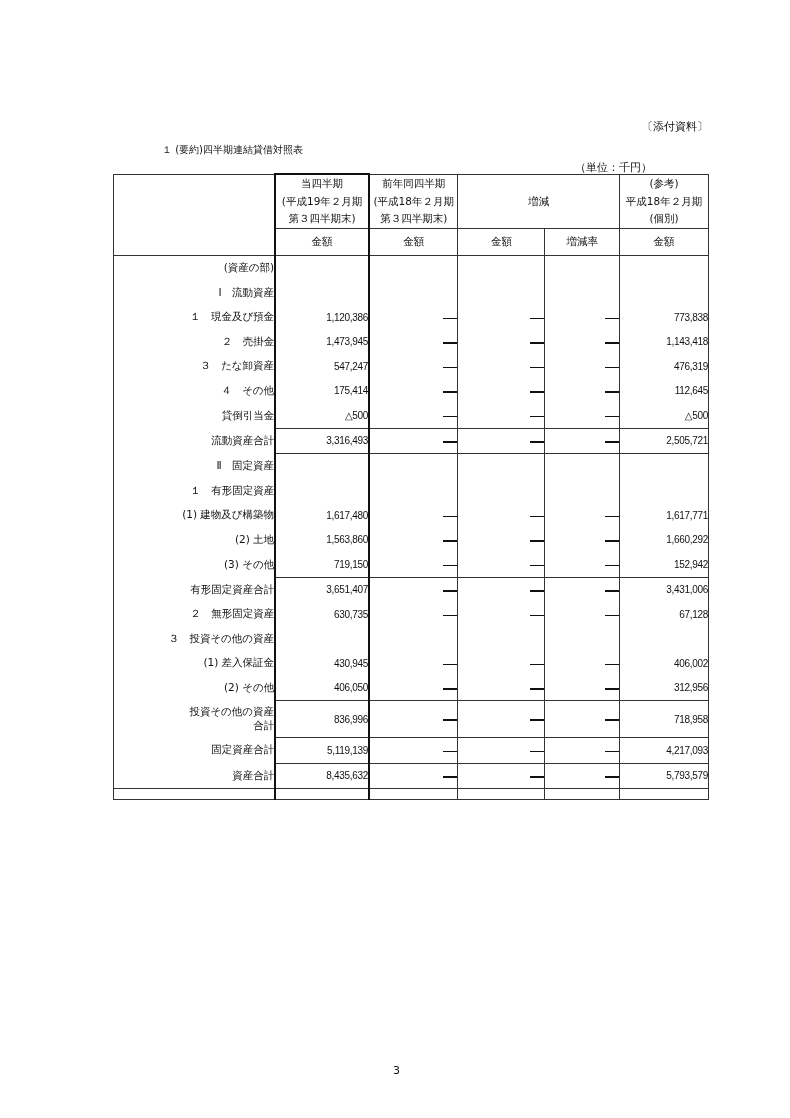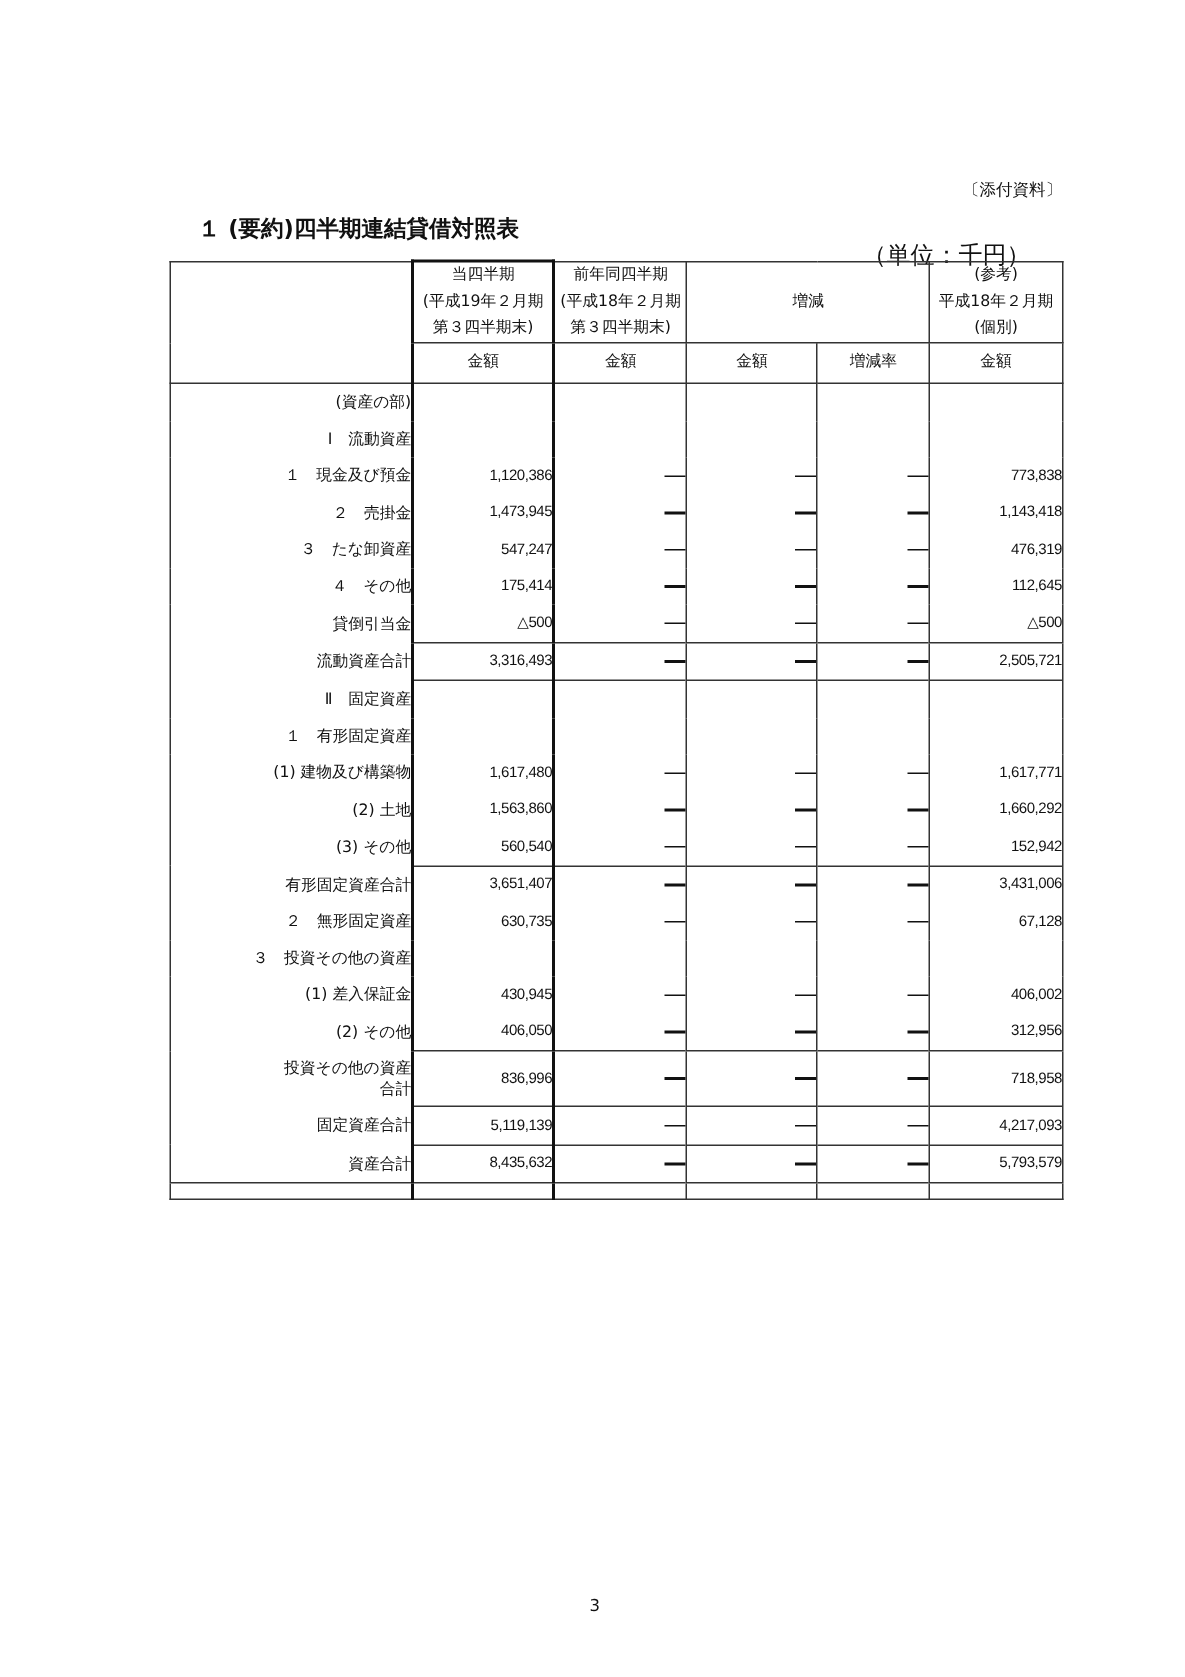--- a/index.html
+++ b/index.html
@@ -1,19 +1,19 @@
 <!DOCTYPE html>
 <html><head>
 <meta charset="utf-8">
 <style>
   html, body { margin: 0; padding: 0; background: #fff; }
   body { width: 790px; height: 1118px; position: relative; font-family: "DejaVu Sans", sans-serif; color: #111; font-size: 10.5px; }
   .attach { position: absolute; top: 119px; right: 82px; font-size: 11px; }
-  .title { position: absolute; top: 143px; left: 132px; font-size: 15px; font-weight: bold; }
-  .unit { position: absolute; top: 160px; left: 575px; font-size: 16px; }
+  .title { position: absolute; top: 143px; left: 162px; font-size: 10px; }
+  .unit { position: absolute; top: 160px; left: 575px; font-size: 11px; }
   table.bs { position: absolute; top: 173px; left: 113px; border-collapse: collapse; table-layout: fixed; width: 596px; }
   table.bs td, table.bs th { border: 1px solid #333; padding: 0; font-weight: normal; }
   .c0 { width: 160px; } .c1 { width: 93px; } .c2 { width: 88px; } .c3 { width: 86px; } .c4 { width: 74px; } .c5 { width: 88px; }
   th.hd { text-align: center; line-height: 17.5px; font-size: 10.5px; vertical-align: middle; }
   tr.hrow1 th { height: 53px; margin-left: 43px; }
   tr.hrow2 th { height: 26px; font-family: Liberation Serif, serif; }
   .thick-l { border-left: 2px solid #111 !important; }
   .thick-r { border-right: 2px solid #111 !important; }
   .thick-t { border-top: 2px solid #111 !important; }
   .thick-b { border-bottom: 2px solid #111 !important; }
@@ -165,21 +165,21 @@
       <tr>
         <td class="lbl ind1">(2) 土地</td>
         <td class="num thick-l thick-r">1,563,860</td>
         <td class="dash"><span class="dashbar"></span></td>
         <td class="dash"><span class="dashbar"></span></td>
         <td class="dash"><span class="dashbar"></span></td>
         <td class="num">1,660,292</td>
       </tr>
       <tr>
         <td class="lbl ind1">(3) その他</td>
-        <td class="num thick-l thick-r">560,540</td>
+        <td class="num thick-l thick-r">719,150</td>
         <td class="dash"><span class="dashbar"></span></td>
         <td class="dash"><span class="dashbar"></span></td>
         <td class="dash"><span class="dashbar"></span></td>
         <td class="num">152,942</td>
       </tr>
       <tr class="sep">
         <td class="lbl ind2">有形固定資産合計</td>
         <td class="num thick-l thick-r">3,651,407</td>
         <td class="dash"><span class="dashbar"></span></td>
         <td class="dash"><span class="dashbar"></span></td>

